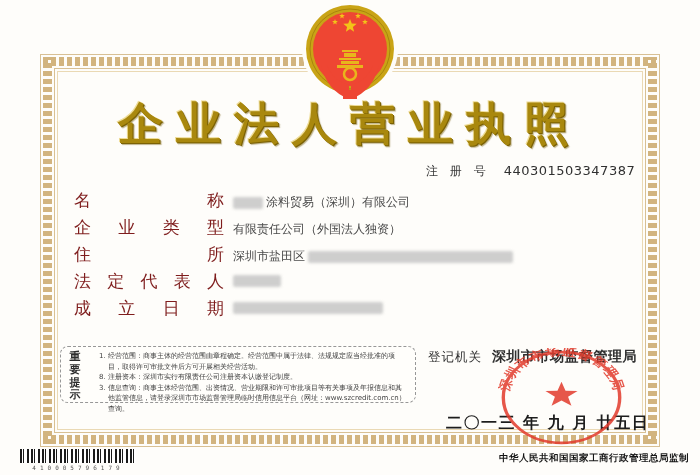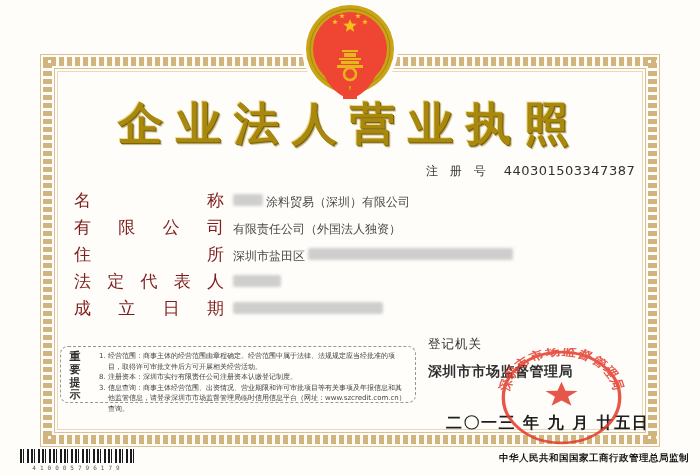--- a/index.html
+++ b/index.html
@@ -45,37 +45,37 @@
 
   
   .fields{position:absolute;left:74px;top:190px;width:566px;}
   .field-row{display:flex;align-items:flex-start;min-height:22px;margin-bottom:5px;}
   .field-label{
     width:150px;flex:none;font-size:17px;color:#7f1d1d;line-height:1.25;
     text-align:justify;text-align-last:justify;text-justify:inter-character;
   }
   .field-value{
     font-size:12px;color:#4a4a4a;margin-left:9px;padding-top:4px;
-    display:flex;align-items:flex-start;gap:3px;white-space:nowrap;
+    display:flex;align-items:center;gap:3px;white-space:nowrap;
   }
   .redact{display:inline-block;height:12px;background:#c3c3c3;filter:blur(1.5px);border-radius:2px;opacity:.8;}
   .r-small{width:30px;} .r-wide{width:205px;} .r-med{width:48px;} .r-date{width:150px;}
 
   
   .notice{
     position:absolute;left:60px;top:346px;width:356px;height:57px;
     border:1px dashed #979797;border-radius:8px;box-sizing:border-box;
     display:flex;gap:17px;padding:4px 7px;background:#fffefb;
   }
   .notice-label{flex:none;width:14px;font-size:11px;font-weight:bold;color:#2d2d2d;line-height:1.16;text-align:center;word-break:break-all;}
   .notice-items{font-size:7px;color:#3e3e3e;line-height:1.5;}
   .notice-items p{margin:0;padding-left:9px;text-indent:-9px;}
 
   
-  .authority{position:absolute;left:428px;top:336px;display:flex;gap:10px;align-items:baseline;z-index:1;white-space:nowrap;flex-direction:column;}
+  .authority{position:absolute;left:428px;top:348px;display:flex;gap:10px;align-items:baseline;z-index:1;white-space:nowrap;}
   .auth-label{font-size:12.5px;color:#333;letter-spacing:1px;}
   .auth-value{font-size:14px;color:#2f2f2f;font-weight:600;letter-spacing:.5px;}
   .seal{position:absolute;left:498px;top:348px;width:127px;height:99px;z-index:4;opacity:.85;}
   .issue-date{
     position:absolute;left:446px;top:413px;z-index:2;
     font-size:16px;font-weight:bold;color:#1d1d1d;letter-spacing:1.5px;white-space:nowrap;
   }
 
   
   .barcode{
@@ -134,21 +134,21 @@
 
 <div class="fields">
   <div class="field-row">
     <span class="field-label">名称</span>
     <span class="field-value">
       <span class="redact r-small"></span>
       <span>涂料贸易（深圳）有限公司</span>
     </span>
   </div>
   <div class="field-row">
-    <span class="field-label">有限公司</span>
+    <span class="field-label">企业类型</span>
     <span class="field-value">
       <span>有限责任公司（外国法人独资）</span>
     </span>
   </div>
   <div class="field-row">
     <span class="field-label">住所</span>
     <span class="field-value">
       <span>深圳市盐田区</span>
       <span class="redact r-wide"></span>
     </span>

